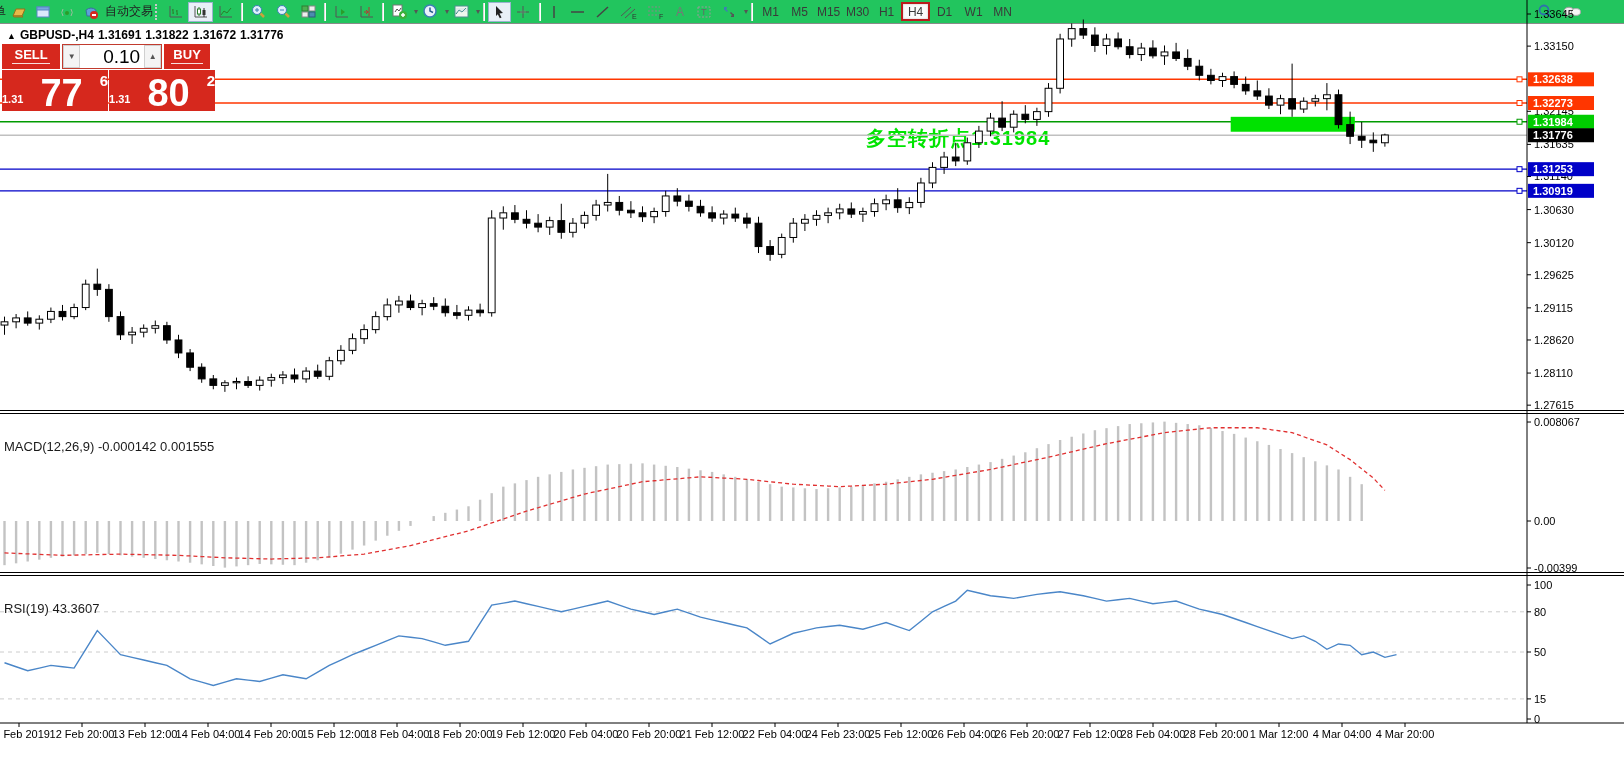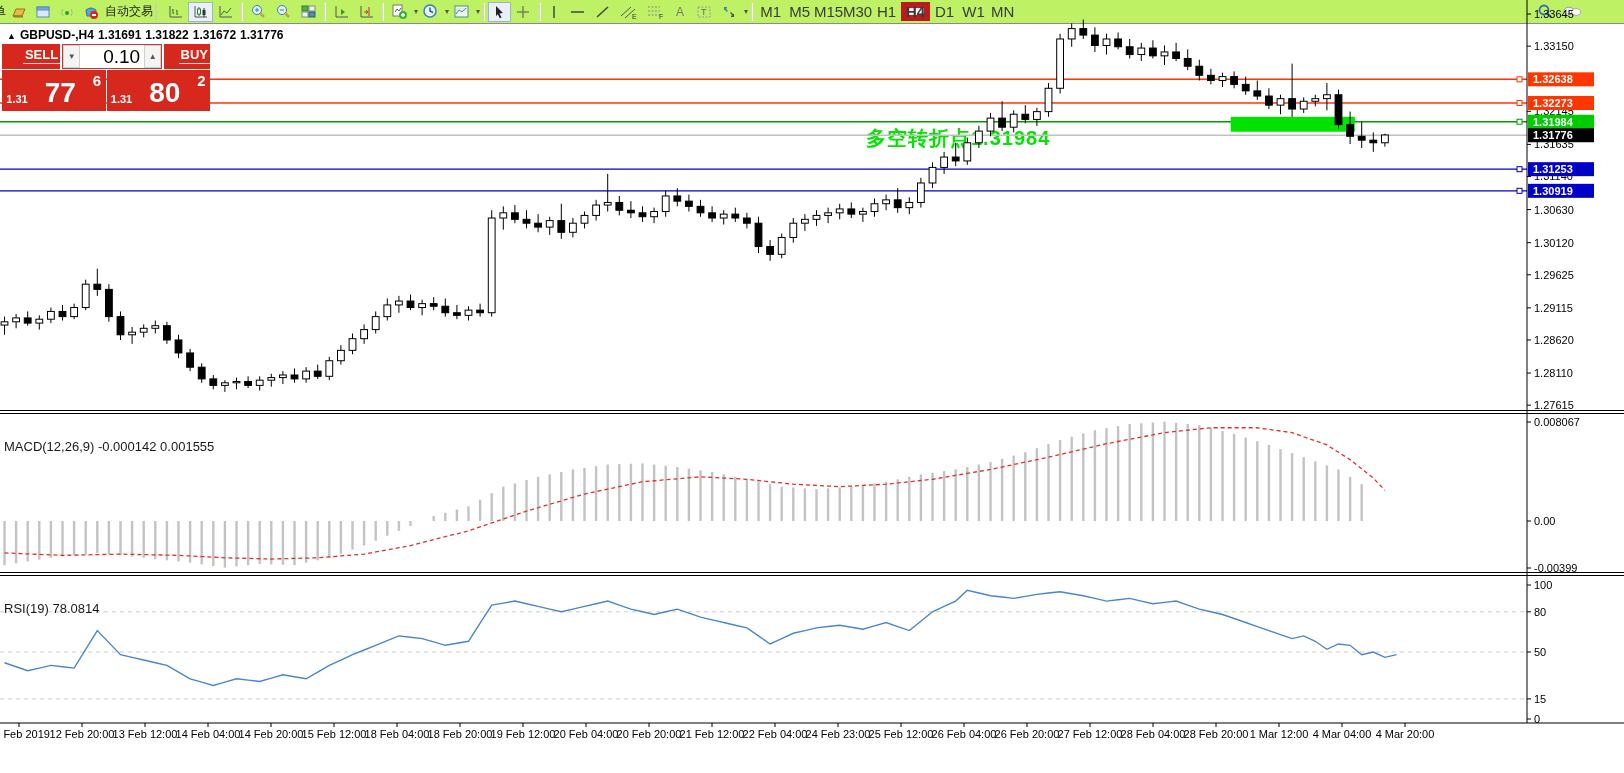--- a/index.html
+++ b/index.html
@@ -1,61 +1,61 @@
 <!DOCTYPE html>
 <html style="--red: #d6281d;"><head>
 <meta charset="utf-8">
 <style>
   html,body{margin:0;padding:0;background:#fff;font-family:"Liberation Sans",sans-serif;}
   #app{position:relative;width:1624px;height:773px;overflow:hidden;background:#fff;}
   
-  #toolbar{position:absolute;top:0;left:0;width:1624px;height:23px;background:#bef264;
+  #toolbar{position:absolute;top:0;left:0;width:1624px;height:23px;background:#22c55e;
     border-bottom:1px solid #8a8a8a;display:flex;align-items:center;white-space:nowrap;}
   .grip{width:4px;height:16px;margin:0 2px;border-left:2px dotted #c9c9c9;}
   .tb-sep{width:1px;height:18px;background:#d6d6d6;border-right:1px solid #fff;margin:0 3px;}
   .tb-btn{height:20px;min-width:20px;padding:0 3px;display:inline-flex;align-items:center;justify-content:center;
     font-size:11px;color:#333;border:1px solid transparent;box-sizing:border-box;}
   .tb-btn.pressed{background:#e9f0f7;border:1px solid #9ab4cf;}
   .tb-btn svg{display:block;}
   .caret{font-size:8px;color:#555;margin-left:2px;}
   .tf{width:29px;height:19px;display:inline-flex;align-items:center;justify-content:center;
-    font-size:15px;color:#3a3a3a;border:1px solid transparent;box-sizing:border-box;}
-  .tf.active{background:#fbfbfb;border:6px solid #b91c1c;box-shadow:inset 0 0 2px #bbb;font-weight:bold;}
+    font-size:12px;color:#3a3a3a;border:1px solid transparent;box-sizing:border-box;}
+  .tf.active{background:#fbfbfb;border:2px solid #b91c1c;box-shadow:inset 0 0 2px #bbb;}
   #autotrade-label{font-size:12px;color:#222;margin-left:2px;}
   #neworder-partial{font-size:13px;color:#222;margin-left:-7px;width:14px;overflow:hidden;}
   #tb-right{margin-left:auto;margin-right:38px;display:flex;align-items:center;}
   
   #annotation{position:absolute;z-index:1;font-weight:bold;font-size:20px;letter-spacing:1px;}
   #chart-svg{position:absolute;left:0;top:0;z-index:2;}
   #overlays{position:absolute;left:0;top:0;z-index:3;width:1624px;height:671px;pointer-events:none;}
   #overlays > *{pointer-events:auto;}
   
   #chart-header{position:absolute;left:7px;top:28px;font-size:12px;color:#000;font-weight:bold;}
   #chart-header .tri{font-size:9px;margin-right:4px;}
   #chart-header span{margin-right:4px;}
   
   .ind-label{position:absolute;left:4px;font-size:13px;color:#1a1a1a;}
   
   #trade-panel{position:absolute;left:2px;top:44px;width:208px;}
   #tp-row1{display:flex;height:25px;}
   .tp-btn{background:var(--red);color:#fff;font-weight:bold;font-size:13px;display:flex;
-    align-items:flex-start;justify-content:flex-end;padding-top:3px;box-sizing:border-box;}
+    align-items:flex-start;justify-content:center;padding-top:3px;box-sizing:border-box;}
   .tp-btn .word{border-bottom:1px solid rgba(255,255,255,.85);padding:0 2px 1px 2px;}
   #tp-sell-btn{width:66px;}
   #tp-buy-btn{width:52px;margin-left:auto;}
   #tp-stepper{display:flex;align-items:stretch;height:23px;margin:0 2px;border:1px solid #c23b2e;background:#fff;}
   .step-btn{width:17px;background:#f4f4f4;border:1px solid #d0d0d0;display:flex;align-items:center;
     justify-content:center;font-size:8px;color:#555;box-sizing:border-box;}
   #tp-volume{width:58px;border:none;outline:none;font-size:19px;text-align:right;padding-right:4px;color:#000;}
   #tp-row2{display:flex;height:41px;margin-top:1px;}
   .price-box{background:var(--red);color:#fff;flex:1;display:flex;align-items:flex-end;
     justify-content:center;padding-bottom:4px;}
   .price-box:first-child{margin-right:1px;}
   .pb-small{font-size:11px;font-weight:bold;margin-bottom:2px;}
-  .pb-big{font-size:28px;font-weight:bold;line-height:28px;margin:0 17px;}
+  .pb-big{font-size:38px;font-weight:bold;line-height:28px;margin:0 17px;}
   .pb-sup{font-size:15px;font-weight:bold;align-self:flex-start;margin-top:2px;}
 </style>
 </head>
 <body>
 <div id="app">
 
 <div id="toolbar">
   <span id="neworder-partial">单</span>
   <span class="tb-btn">
         <svg width="16" height="16">
@@ -775,17 +775,17 @@
             <span class="pb-big">80</span>
             <span class="pb-sup">2</span>
       </div>
     </div>
   </div>
 
   <div class="ind-label" style="top:439px">
     <span>MACD(12,26,9)</span> <span>-0.000142 0.001555</span>
   </div>
   <div class="ind-label" style="top:601px">
-    <span>RSI(19)</span> <span>78.0814</span>
+    <span>RSI(19)</span> <span>43.3607</span>
   </div>
 </div>
 
 </div>
 
 </body></html>

